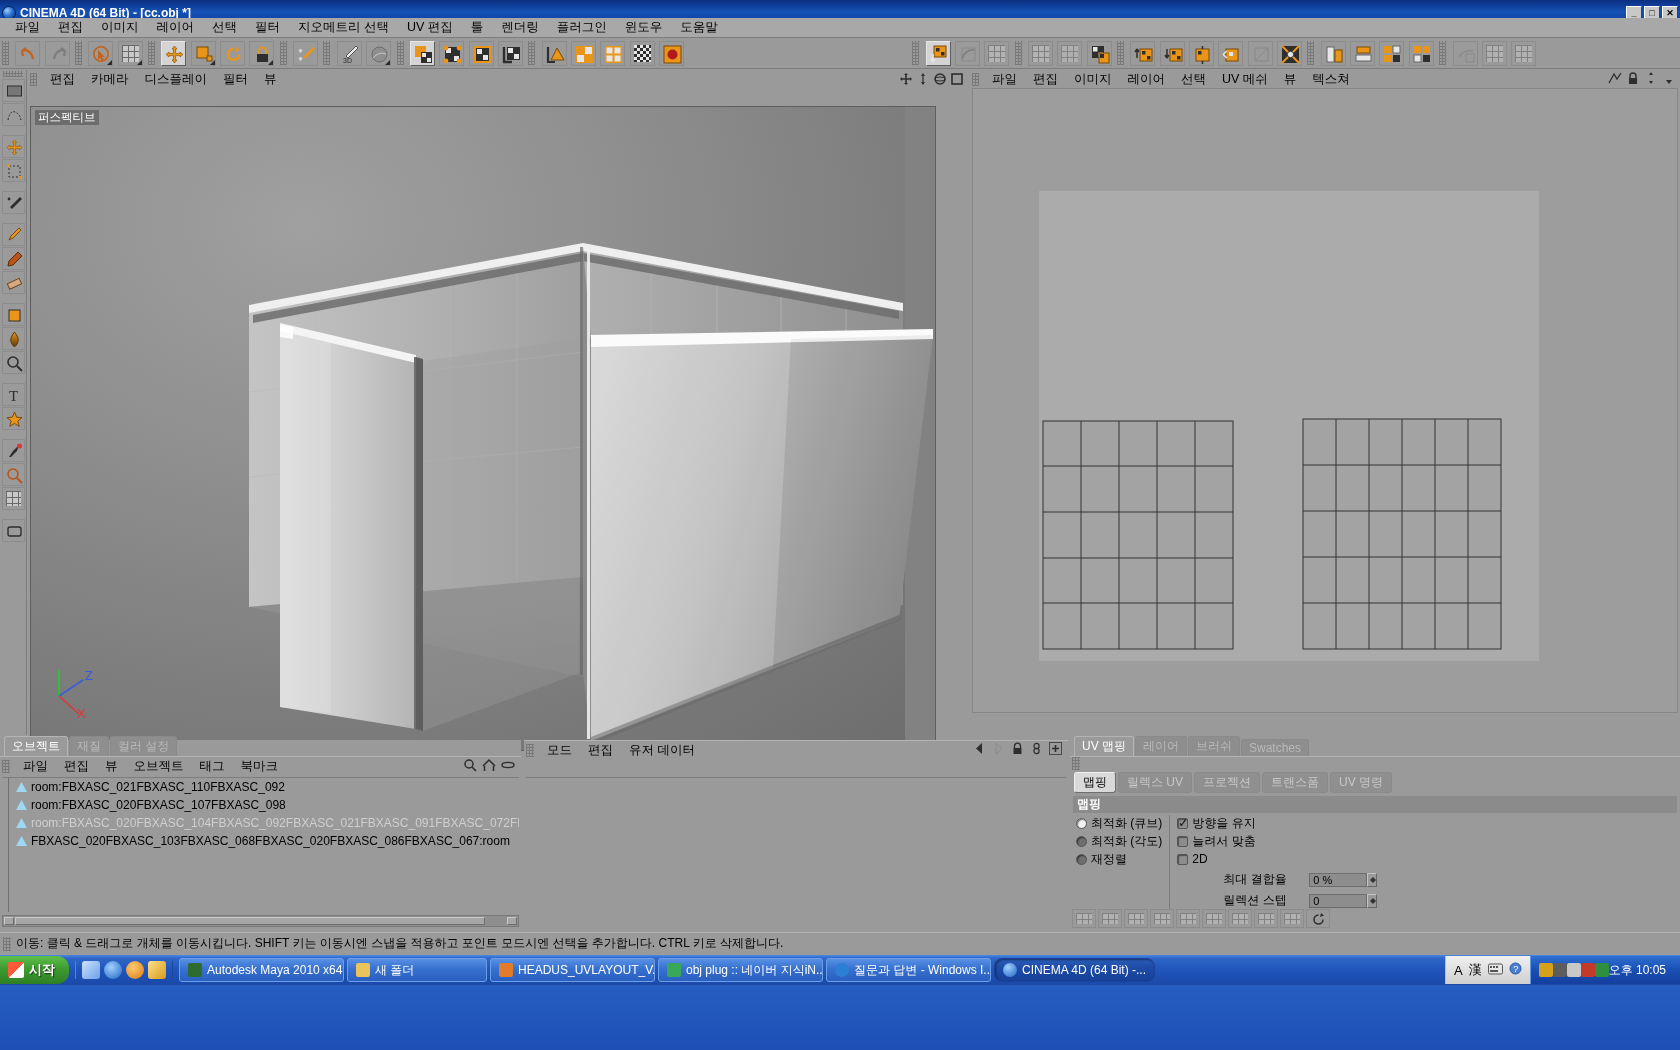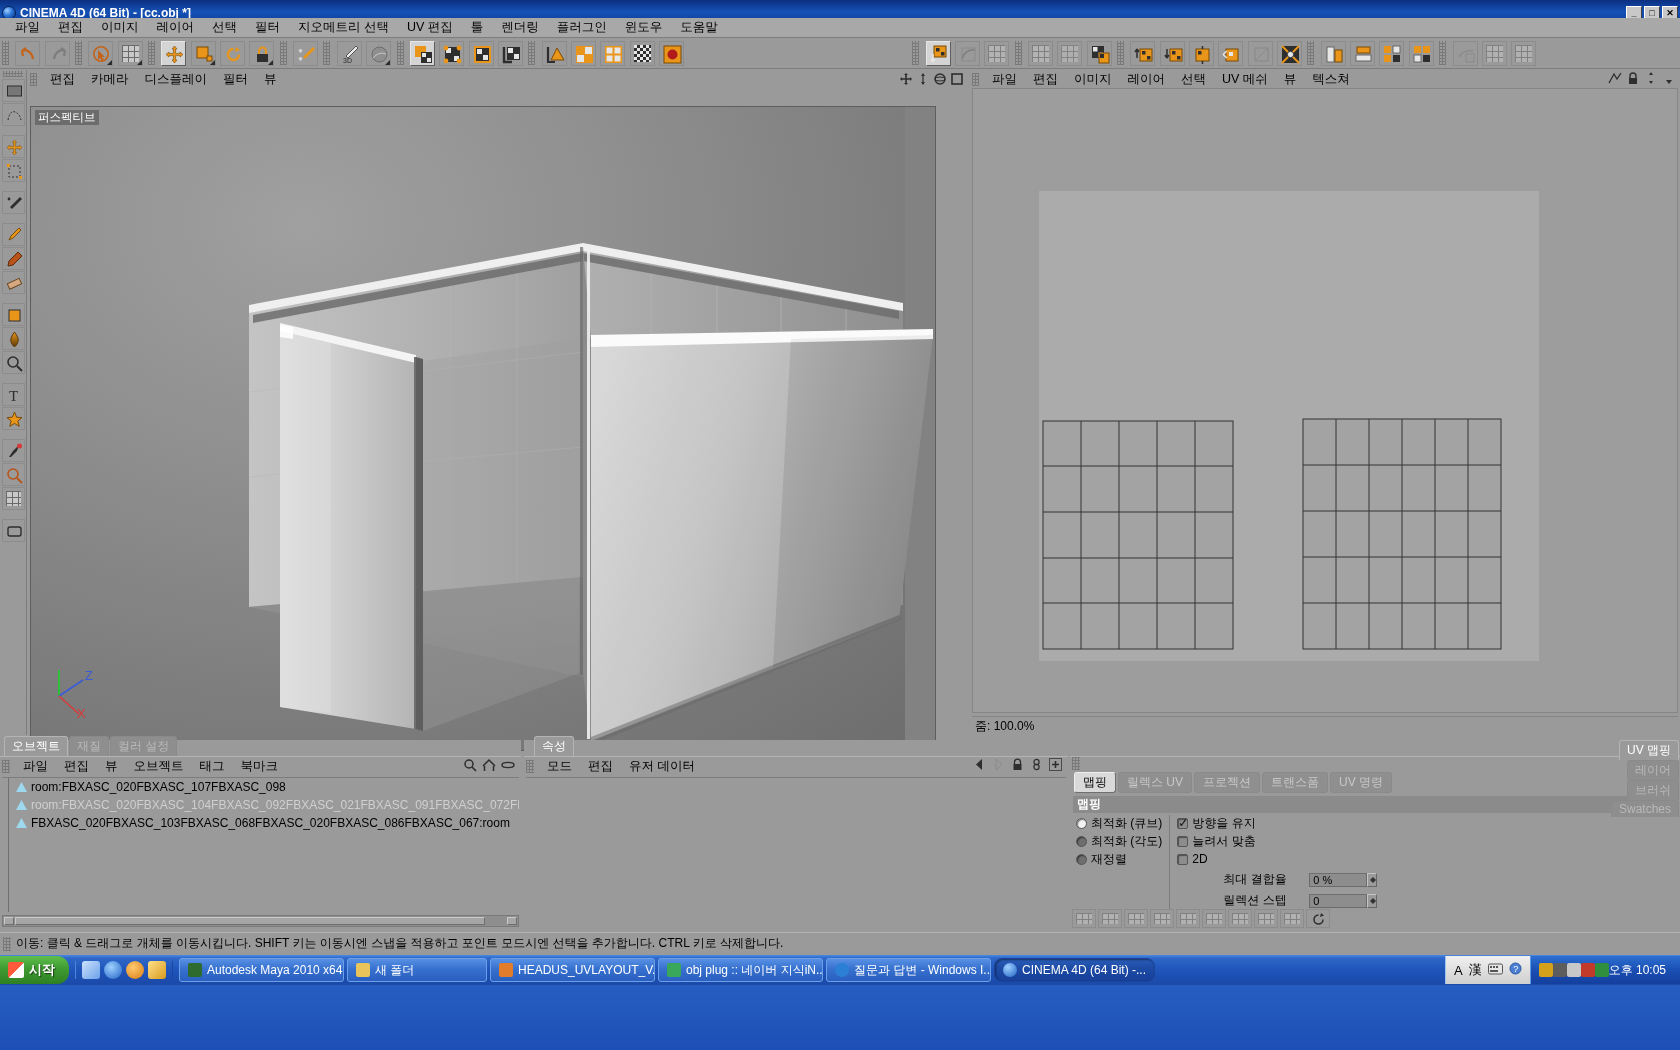--- a/index.html
+++ b/index.html
@@ -904,21 +904,20 @@
         </g>
 
         <g stroke="#333" stroke-width="1" fill="#a3a3a3">
           <rect x="330" y="330" width="198" height="230"></rect>
           <path d="M363,330 V560 M396,330 V560 M429,330 V560 M462,330 V560 M495,330 V560"></path>
           <path d="M330,376 H528 M330,422 H528 M330,468 H528 M330,514 H528"></path>
         </g>
       </svg>
     </div>
 
-    <div class="uvzoom">줌: 100.0%</div>
   </div>
 
   <div class="objpanel">
     <div class="tabrow">
       <div class="tab active">오브젝트</div>
       <div class="tab">재질</div>
       <div class="tab">컬러 설정</div>
     </div>
     <div class="pmenu">
       <span class="mg"></span>
@@ -940,42 +939,43 @@
             </svg></span>
         <span><svg width="14" height="14" viewBox="0 0 14 14">
               <ellipse cx="7" cy="7" rx="6" ry="2.6" fill="none" stroke="#2e2e2e" stroke-width="1.4"></ellipse>
             </svg></span>
       </span>
     </div>
     <div class="objlist">
       <div class="treeline"></div>
       <div class="objrow">
         <span class="tri"></span>
+        <span>room:FBXASC_021FBXASC_110FBXASC_092</span>
+      </div>
+      <div class="objrow">
+        <span class="tri"></span>
         <span>room:FBXASC_020FBXASC_107FBXASC_098</span>
       </div>
       <div class="objrow">
         <span class="tri"></span>
         <span class="dim">room:FBXASC_020FBXASC_104FBXASC_092FBXASC_021FBXASC_091FBXASC_072FBXASC_020FBXASC</span>
       </div>
       <div class="objrow">
         <span class="tri"></span>
         <span>FBXASC_020FBXASC_103FBXASC_068FBXASC_020FBXASC_086FBXASC_067:room</span>
       </div>
     </div>
     <div class="objhscroll">
       <div class="ar" style="left:1px"></div>
       <div class="thumb"></div>
       <div class="ar" style="right:1px"></div>
     </div>
   </div>
 
   <div class="attrpanel">
-    <div class="tabrow" style="padding-left:10px;">
-      <div class="tab active">속성</div>
-    </div>
     <div class="pmenu">
       <span class="mg"></span>
       <span class="mi">모드</span>
       <span class="mi">편집</span>
       <span class="mi">유저 데이터</span>
       <span class="spacer"></span>
       <span style="display:flex;gap:6px;align-items:center;padding-right:6px;">
         <span><svg width="13" height="13" viewBox="0 0 13 13">
               <path d="M9 1 L3 6.5 L9 12 Z" fill="#2e2e2e"></path>
             </svg></span>
@@ -993,21 +993,21 @@
         <span><svg width="13" height="13" viewBox="0 0 13 13">
               <rect x="0.5" y="0.5" width="12" height="12" fill="#9a9a9a" stroke="#4a4a4a"></rect>
               <path d="M6.5 3 V10 M3 6.5 H10" stroke="#2e2e2e" stroke-width="1.6"></path>
             </svg></span>
       </span>
     </div>
     <div style="position:absolute;left:2px;top:37px;width:540px;height:148px;background:#9a9a9a;border-top:1px solid #7d7d7d;"></div>
   </div>
 
   <div class="uvmappanel">
-    <div class="tabrow" style="padding-left:4px;flex-direction:column;">
+    <div class="tabrow" style="padding-left:4px;">
       <div class="tab active">UV 맵핑</div>
       <div class="tab">레이어</div>
       <div class="tab">브러쉬</div>
       <div class="tab">Swatches</div>
     </div>
     <div class="pmenu" style="height:14px;">
       <span class="mg"></span>
     </div>
 
     <div class="subtabs">

